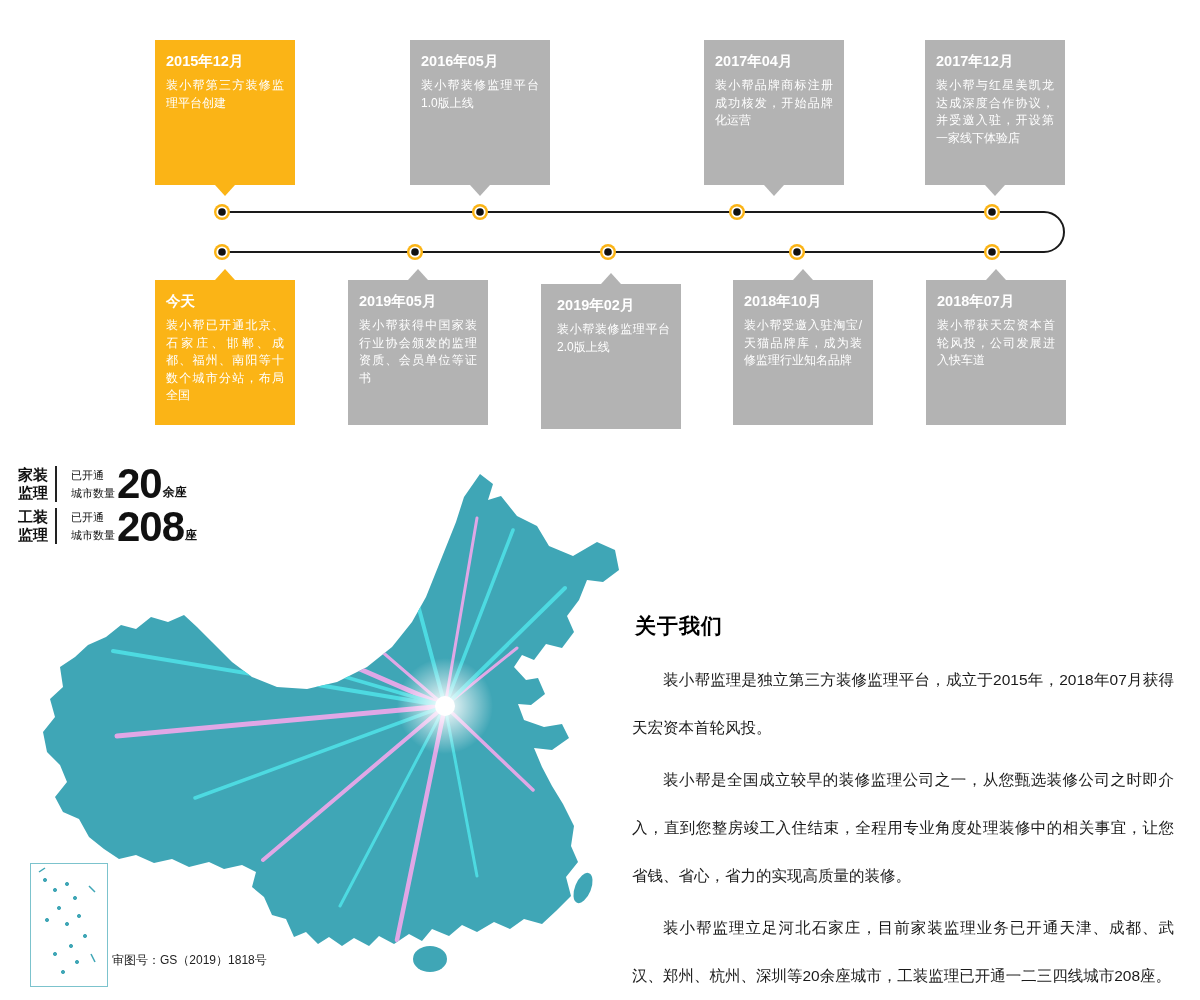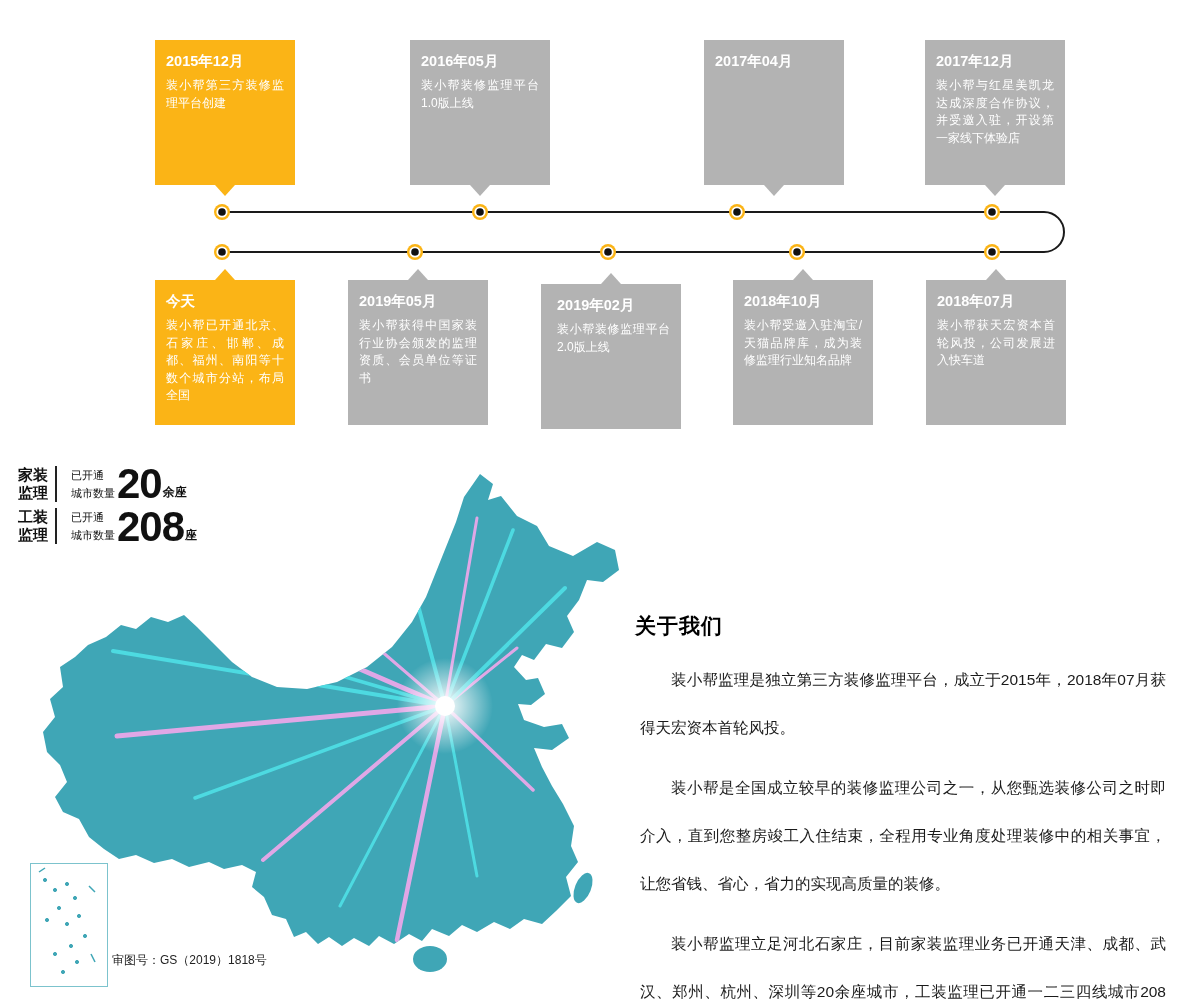--- a/index.html
+++ b/index.html
@@ -35,21 +35,21 @@
 
   
   .map-svg{position:absolute;left:25px;top:468px;}
   .inset-box{position:absolute;left:30px;top:863px;width:76px;height:122px;
              border:1px solid #7cc3cd;background:#fff;}
   .map-caption{position:absolute;left:112px;top:952px;font-size:12px;color:#222;}
 
   
   .about{position:absolute;left:628px;top:612px;width:550px;}
   .about h2{font-size:21px;font-weight:700;margin:0 7px 16px;color:#000;letter-spacing:1px;}
-  .about p{font-size:15.5px;line-height:48px;margin:12px;text-indent:2em;color:#1a1a1a;text-align:justify;}
+  .about p{font-size:15.5px;line-height:48px;margin:4px;text-indent:2em;color:#1a1a1a;text-align:justify;}
 </style>
 </head>
 <body>
 
 <div class="page">
 
   <div>
 
     <svg class="tl-svg" width="1200" height="300">
       <path d="M222,212 L1044,212 A20,20 0 0 1 1044,252 L222,252" fill="none" stroke="#1a1a1a" stroke-width="2"></path>
@@ -111,20 +111,21 @@
       <div class="card-body">装小帮第三方装修监理平台创建</div>
       <div class="tri"></div>
     </div>
     <div class="card gray toprow" style="left:410px;top:40px;">
       <div class="card-title">2016年05月</div>
       <div class="card-body">装小帮装修监理平台1.0版上线</div>
       <div class="tri"></div>
     </div>
     <div class="card gray toprow" style="left:704px;top:40px;">
       <div class="card-title">2017年04月</div>
+      <div class="card-body">装小帮品牌商标注册成功核发，开始品牌化运营</div>
       <div class="tri"></div>
     </div>
     <div class="card gray toprow" style="left:925px;top:40px;">
       <div class="card-title">2017年12月</div>
       <div class="card-body">装小帮与红星美凯龙达成深度合作协议，并受邀入驻，开设第一家线下体验店</div>
       <div class="tri"></div>
     </div>
 
     <div class="card yellow botrow" style="left:155px;top:280px;">
       <div class="tri"></div>

